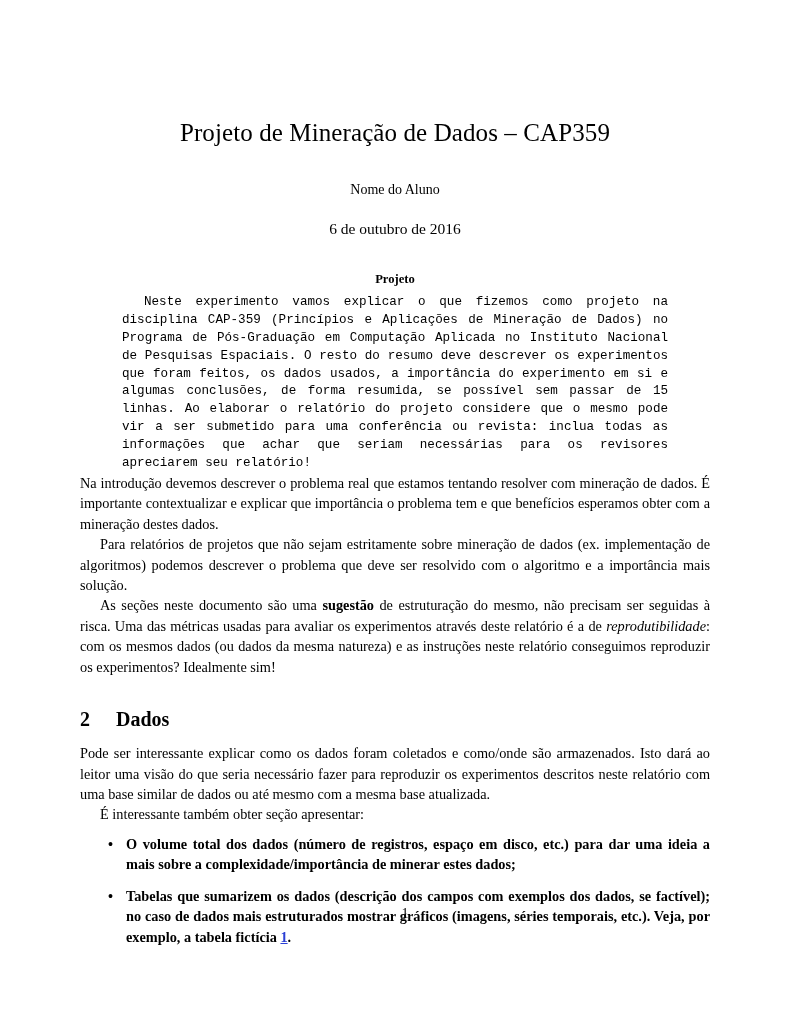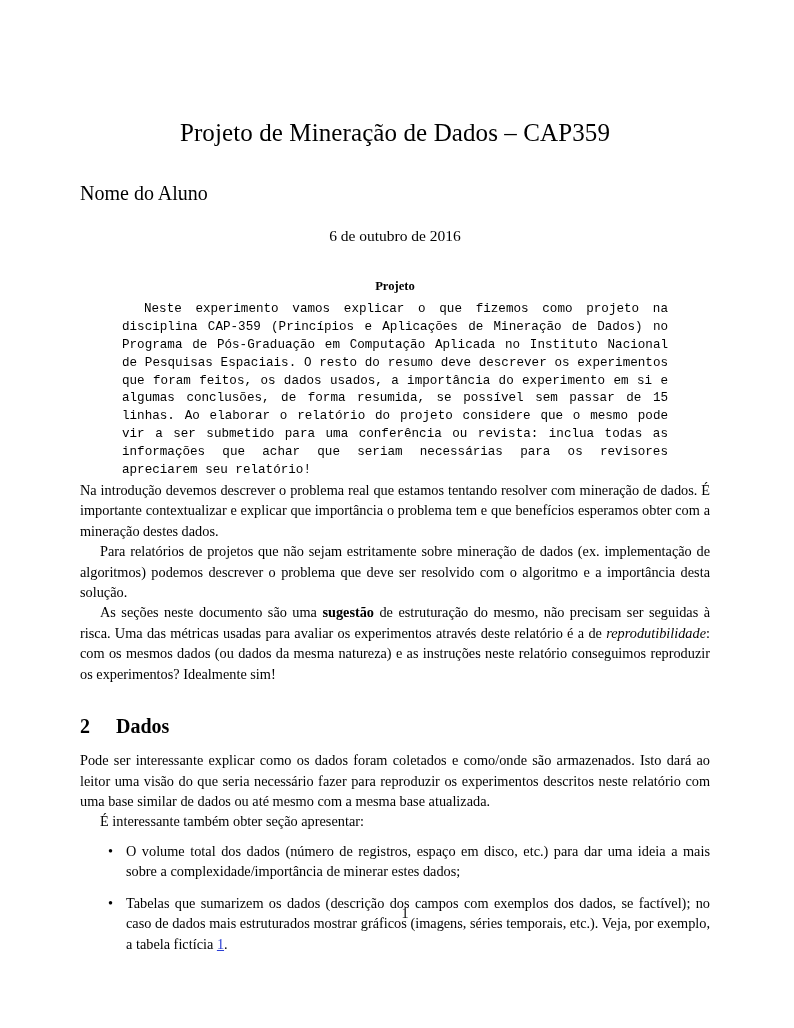--- a/index.html
+++ b/index.html
@@ -25,22 +25,22 @@
   }
   .doc-title {
     text-align: center;
     font-size: 25px;
     line-height: 1.2;
     margin: 0 0 34px 0;
     font-weight: normal;
     letter-spacing: 0.1px;
   }
   .doc-author {
-    text-align: left;
-    font-size: 20px;
+    text-align: center;
+    font-size: 14px;
     margin: 0 0 22px 0;
   }
   .doc-date {
     text-align: center;
     font-size: 15.5px;
     margin: 0 0 34px 0;
   }
   .abstract-block {
     margin: 0 42px 0 42px;
   }
@@ -85,20 +85,21 @@
     list-style: none;
   }
   ul.bullets li {
     font-size: 14.3px;
     line-height: 1.43;
     text-align: justify;
     margin-bottom: 11px;
     position: relative;
     padding-left: 0;
     hyphens: auto;
+    font-weight: bold;
   }
   ul.bullets li::before {
     content: "\2022";
     position: absolute;
     left: -18px;
     top: 0;
   }
   .page-number {
     position: absolute;
     bottom: 42px;
@@ -120,21 +121,21 @@
   <div class="doc-author">Nome do Aluno</div>
   <div class="doc-date">6 de outubro de 2016</div>
 
   <div class="abstract-block">
     <div class="abstract-heading">Projeto</div>
     <p class="abstract-body">Neste experimento vamos explicar o que fizemos como projeto na disciplina CAP-359 (Princípios e Aplicações de Mineração de Dados) no Programa de Pós-Graduação em Computação Aplicada no Instituto Nacional de Pesquisas Espaciais. O resto do resumo deve descrever os experimentos que foram feitos, os dados usados, a importância do experimento em si e algumas conclusões, de forma resumida, se possível sem passar de 15 linhas. Ao elaborar o relatório do projeto considere que o mesmo pode vir a ser submetido para uma conferência ou revista: inclua todas as informações que achar que seriam necessárias para os revisores apreciarem seu relatório!</p>
   </div>
 
 
   <p class="body">Na introdução devemos descrever o problema real que estamos tentando resolver com mineração de dados. É importante contextualizar e explicar que importância o problema tem e que benefícios esperamos obter com a mineração destes dados.</p>
-  <p class="body indent">Para relatórios de projetos que não sejam estritamente sobre mineração de dados (ex. implementação de algoritmos) podemos descrever o problema que deve ser resolvido com o algoritmo e a importância desta solução.</p>
+  <p class="body indent">Para relatórios de projetos que não sejam estritamente sobre mineração de dados (ex. implementação de algoritmos) podemos descrever o problema que deve ser resolvido com o algoritmo e a importância mais solução.</p>
   <p class="body indent"><span>As seções neste documento são uma </span><span class="bold">sugestão</span><span> de estruturação do mesmo, não precisam ser seguidas à risca. Uma das métricas usadas para avaliar os experimentos através deste relatório é a de </span><span class="ital">reprodutibilidade</span><span>: com os mesmos dados (ou dados da mesma natureza) e as instruções neste relatório conseguimos reproduzir os experimentos? Idealmente sim!</span></p>
 
   <h2 class="section">
     <span class="secnum">2</span><span>Dados</span>
   </h2>
 
   <p class="body">Pode ser interessante explicar como os dados foram coletados e como/onde são armazenados. Isto dará ao leitor uma visão do que seria necessário fazer para reproduzir os experimentos descritos neste relatório com uma base similar de dados ou até mesmo com a mesma base atualizada.</p>
   <p class="body indent">É interessante também obter seção apresentar:</p>
 
   <ul class="bullets">

